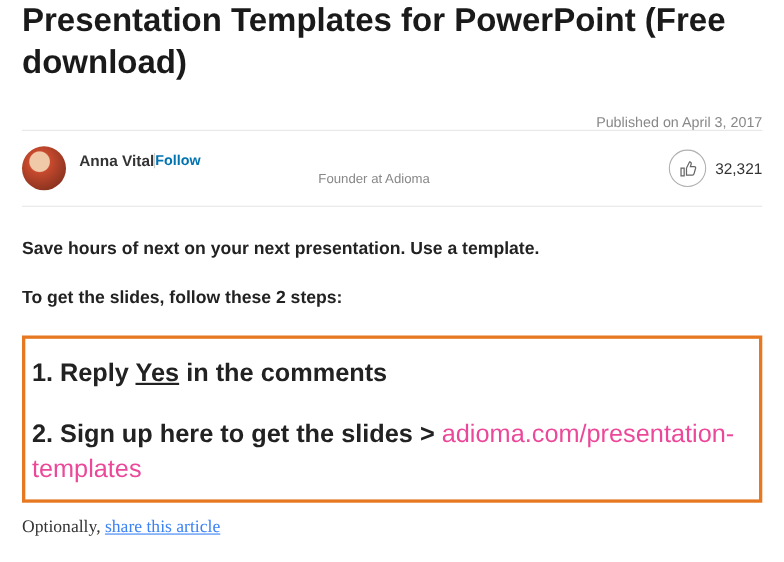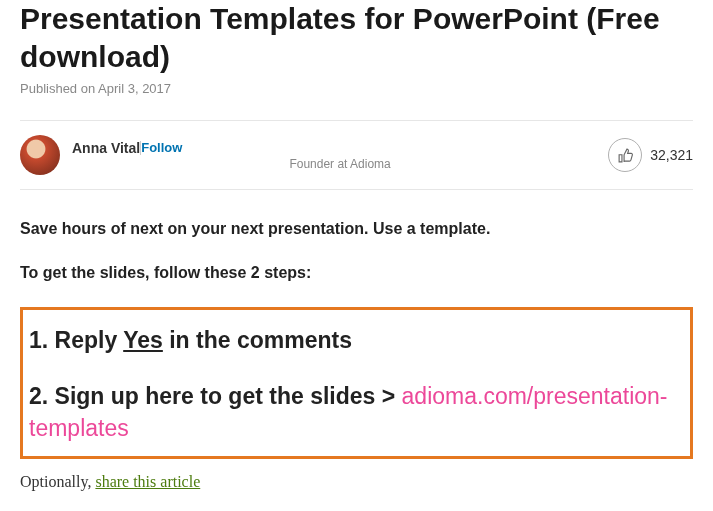--- a/index.html
+++ b/index.html
@@ -10,26 +10,26 @@
       width: 713px;
       height: 511px;
       overflow: hidden;
       padding: 0 20px;
     }
     .title {
       font-size: 30px;
       font-weight: 600;
       line-height: 1.25;
       color: #1a1a1a;
-      margin-bottom: 6px;
+      margin-bottom: 28px;
     }
     .pub-date {
       font-size: 13px;
       color: #888;
-      margin-bottom: 24px;
+      text-align: right;
     }
     .author-row {
       display: flex;
       align-items: center;
       border-top: 1px solid #e6e6e6;
       border-bottom: 1px solid #e6e6e6;
       padding: 14px 0;
       margin-bottom: 28px;
     }
     .avatar {
@@ -118,21 +118,21 @@
     }
     .step + .step { margin-top: 24px; }
     .underline { text-decoration: underline; }
     .link { color: #ec4899; font-weight: 500; }
     .optional {
       font-family: Georgia, 'Times New Roman', serif;
       font-size: 16px;
       color: #333;
     }
     .optional a {
-      color: #4d7c0f;
+      color: #3b82f6;
       text-decoration: underline;
     }
   </style>
 </head>
 <body>
 
 <h1 class="title">Presentation Templates for PowerPoint (Free download)</h1>
 <div class="pub-date">Published on April 3, 2017</div>
 
 <div class="author-row">

